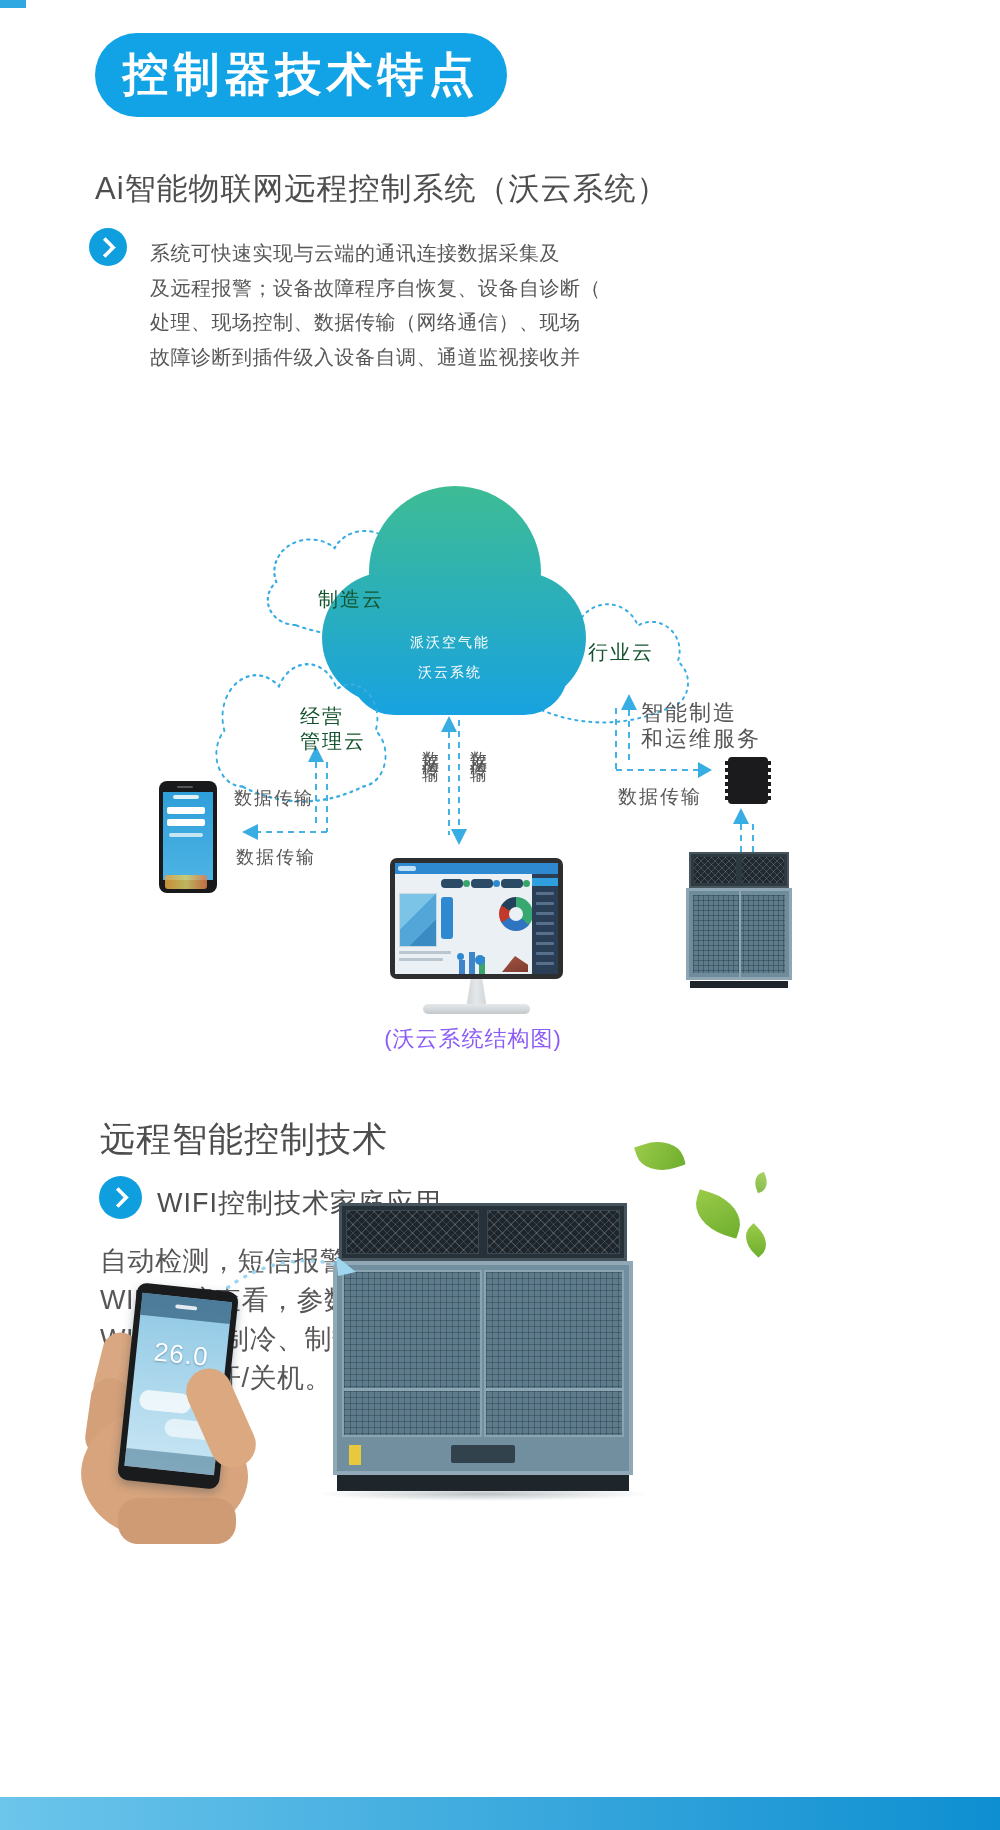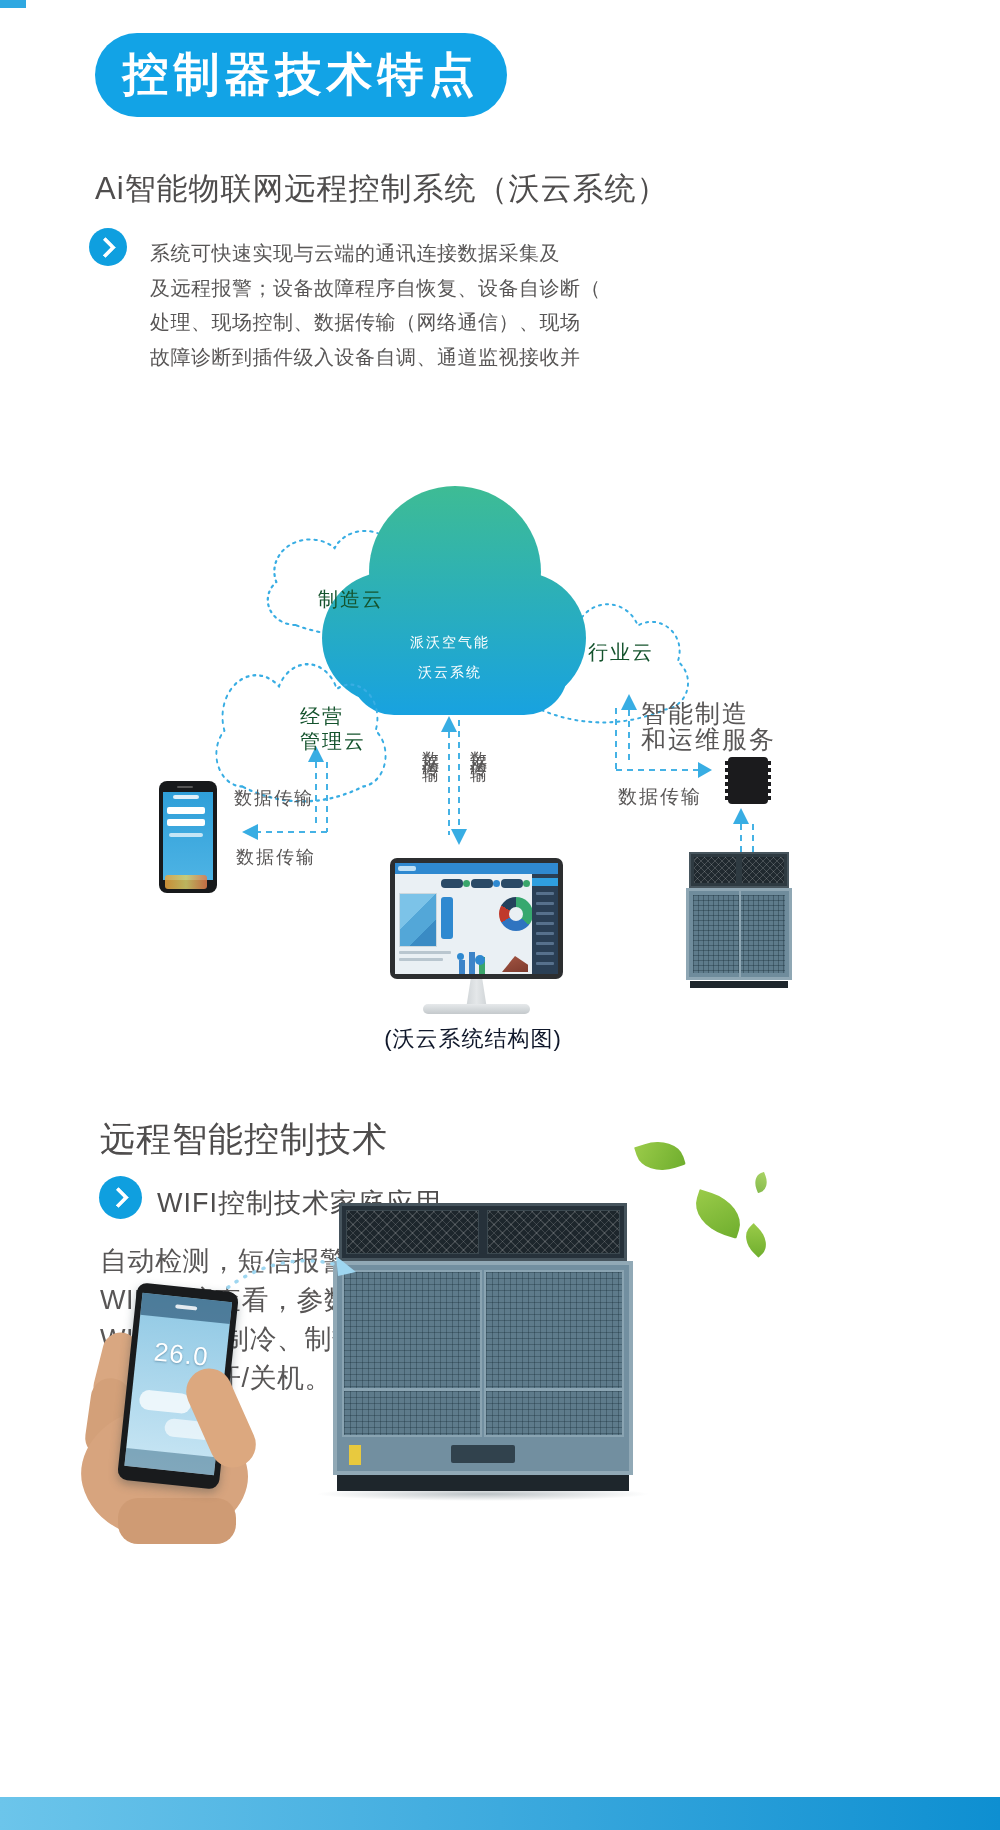--- a/index.html
+++ b/index.html
@@ -22,21 +22,21 @@
   .chev2{left:99px;top:1176px;width:43px;height:43px;}
   .chev i{display:block;width:11px;height:11px;border-top:4px solid #fff;border-right:4px solid #fff;
           transform:rotate(45deg);margin-left:-5px;border-radius:1px;}
   .s1-para{left:150px;top:236px;font-size:20px;line-height:34.5px;letter-spacing:.5px;white-space:nowrap;}
 
   
   .clabel{color:#14532d;font-size:20px;letter-spacing:2px;line-height:25px;white-space:nowrap;}
   .center-cloud-label{color:#fff;font-size:14px;letter-spacing:2px;text-align:center;width:160px;white-space:nowrap;}
   .dlabel{color:#585656;font-size:18px;letter-spacing:2px;white-space:nowrap;}
   .vlabel{writing-mode:vertical-rl;font-size:17px;letter-spacing:5px;color:#585656;}
-  .caption{left:363px;top:1024px;width:220px;text-align:center;font-size:22px;color:#0f172a;letter-spacing:1px;}
+  .caption{left:363px;top:1024px;width:220px;text-align:center;font-size:22px;color:#8b5cf6;letter-spacing:1px;}
 
   
   .dphone{left:159px;top:781px;width:58px;height:112px;background:#17191b;border-radius:8px;}
   .dphone .scr{position:absolute;left:4px;top:11px;right:4px;bottom:13px;background:linear-gradient(#2f9fd9,#4db3e4);}
   .dphone .spk{position:absolute;left:18px;top:5px;width:16px;height:2px;background:#555;border-radius:2px;}
   .dphone .ttl{position:absolute;left:14px;top:14px;width:26px;height:4px;background:rgba(255,255,255,.85);border-radius:2px;}
   .dphone .in1{position:absolute;left:8px;top:26px;width:38px;height:7px;background:#fff;border-radius:2px;}
   .dphone .in2{position:absolute;left:8px;top:38px;width:38px;height:7px;background:#fff;border-radius:2px;}
   .dphone .btn{position:absolute;left:10px;top:52px;width:34px;height:4px;background:rgba(255,255,255,.7);border-radius:2px;}
   .dphone .dec{position:absolute;left:6px;bottom:4px;width:42px;height:14px;border-radius:3px;
@@ -211,21 +211,21 @@
     <div>管理云</div>
   </div>
   <div class="abs clabel" style="left:588px;top:640px;">行业云</div>
   <div class="abs center-cloud-label" style="left:370px;top:634px;">派沃空气能</div>
   <div class="abs center-cloud-label" style="left:370px;top:664px;">沃云系统</div>
 
   <div class="abs dlabel" style="left:234px;top:786px;">数据传输</div>
   <div class="abs dlabel" style="left:236px;top:845px;">数据传输</div>
   <div class="abs vlabel" style="left:419px;top:737px;">数据传输</div>
   <div class="abs vlabel" style="left:467px;top:737px;">数据传输</div>
-  <div class="abs dlabel" style="left:641px;top:700px;line-height:26px;font-size:25px;">
+  <div class="abs dlabel" style="left:641px;top:700px;line-height:26px;font-size:22px;">
     <div>智能制造</div>
     <div>和运维服务</div>
   </div>
   <div class="abs dlabel" style="left:618px;top:784px;font-size:19px;">数据传输</div>
 
   <div class="abs dphone">
     <span class="spk"></span>
     <span class="scr"></span>
     <span class="ttl"></span>
     <span class="in1"></span>

